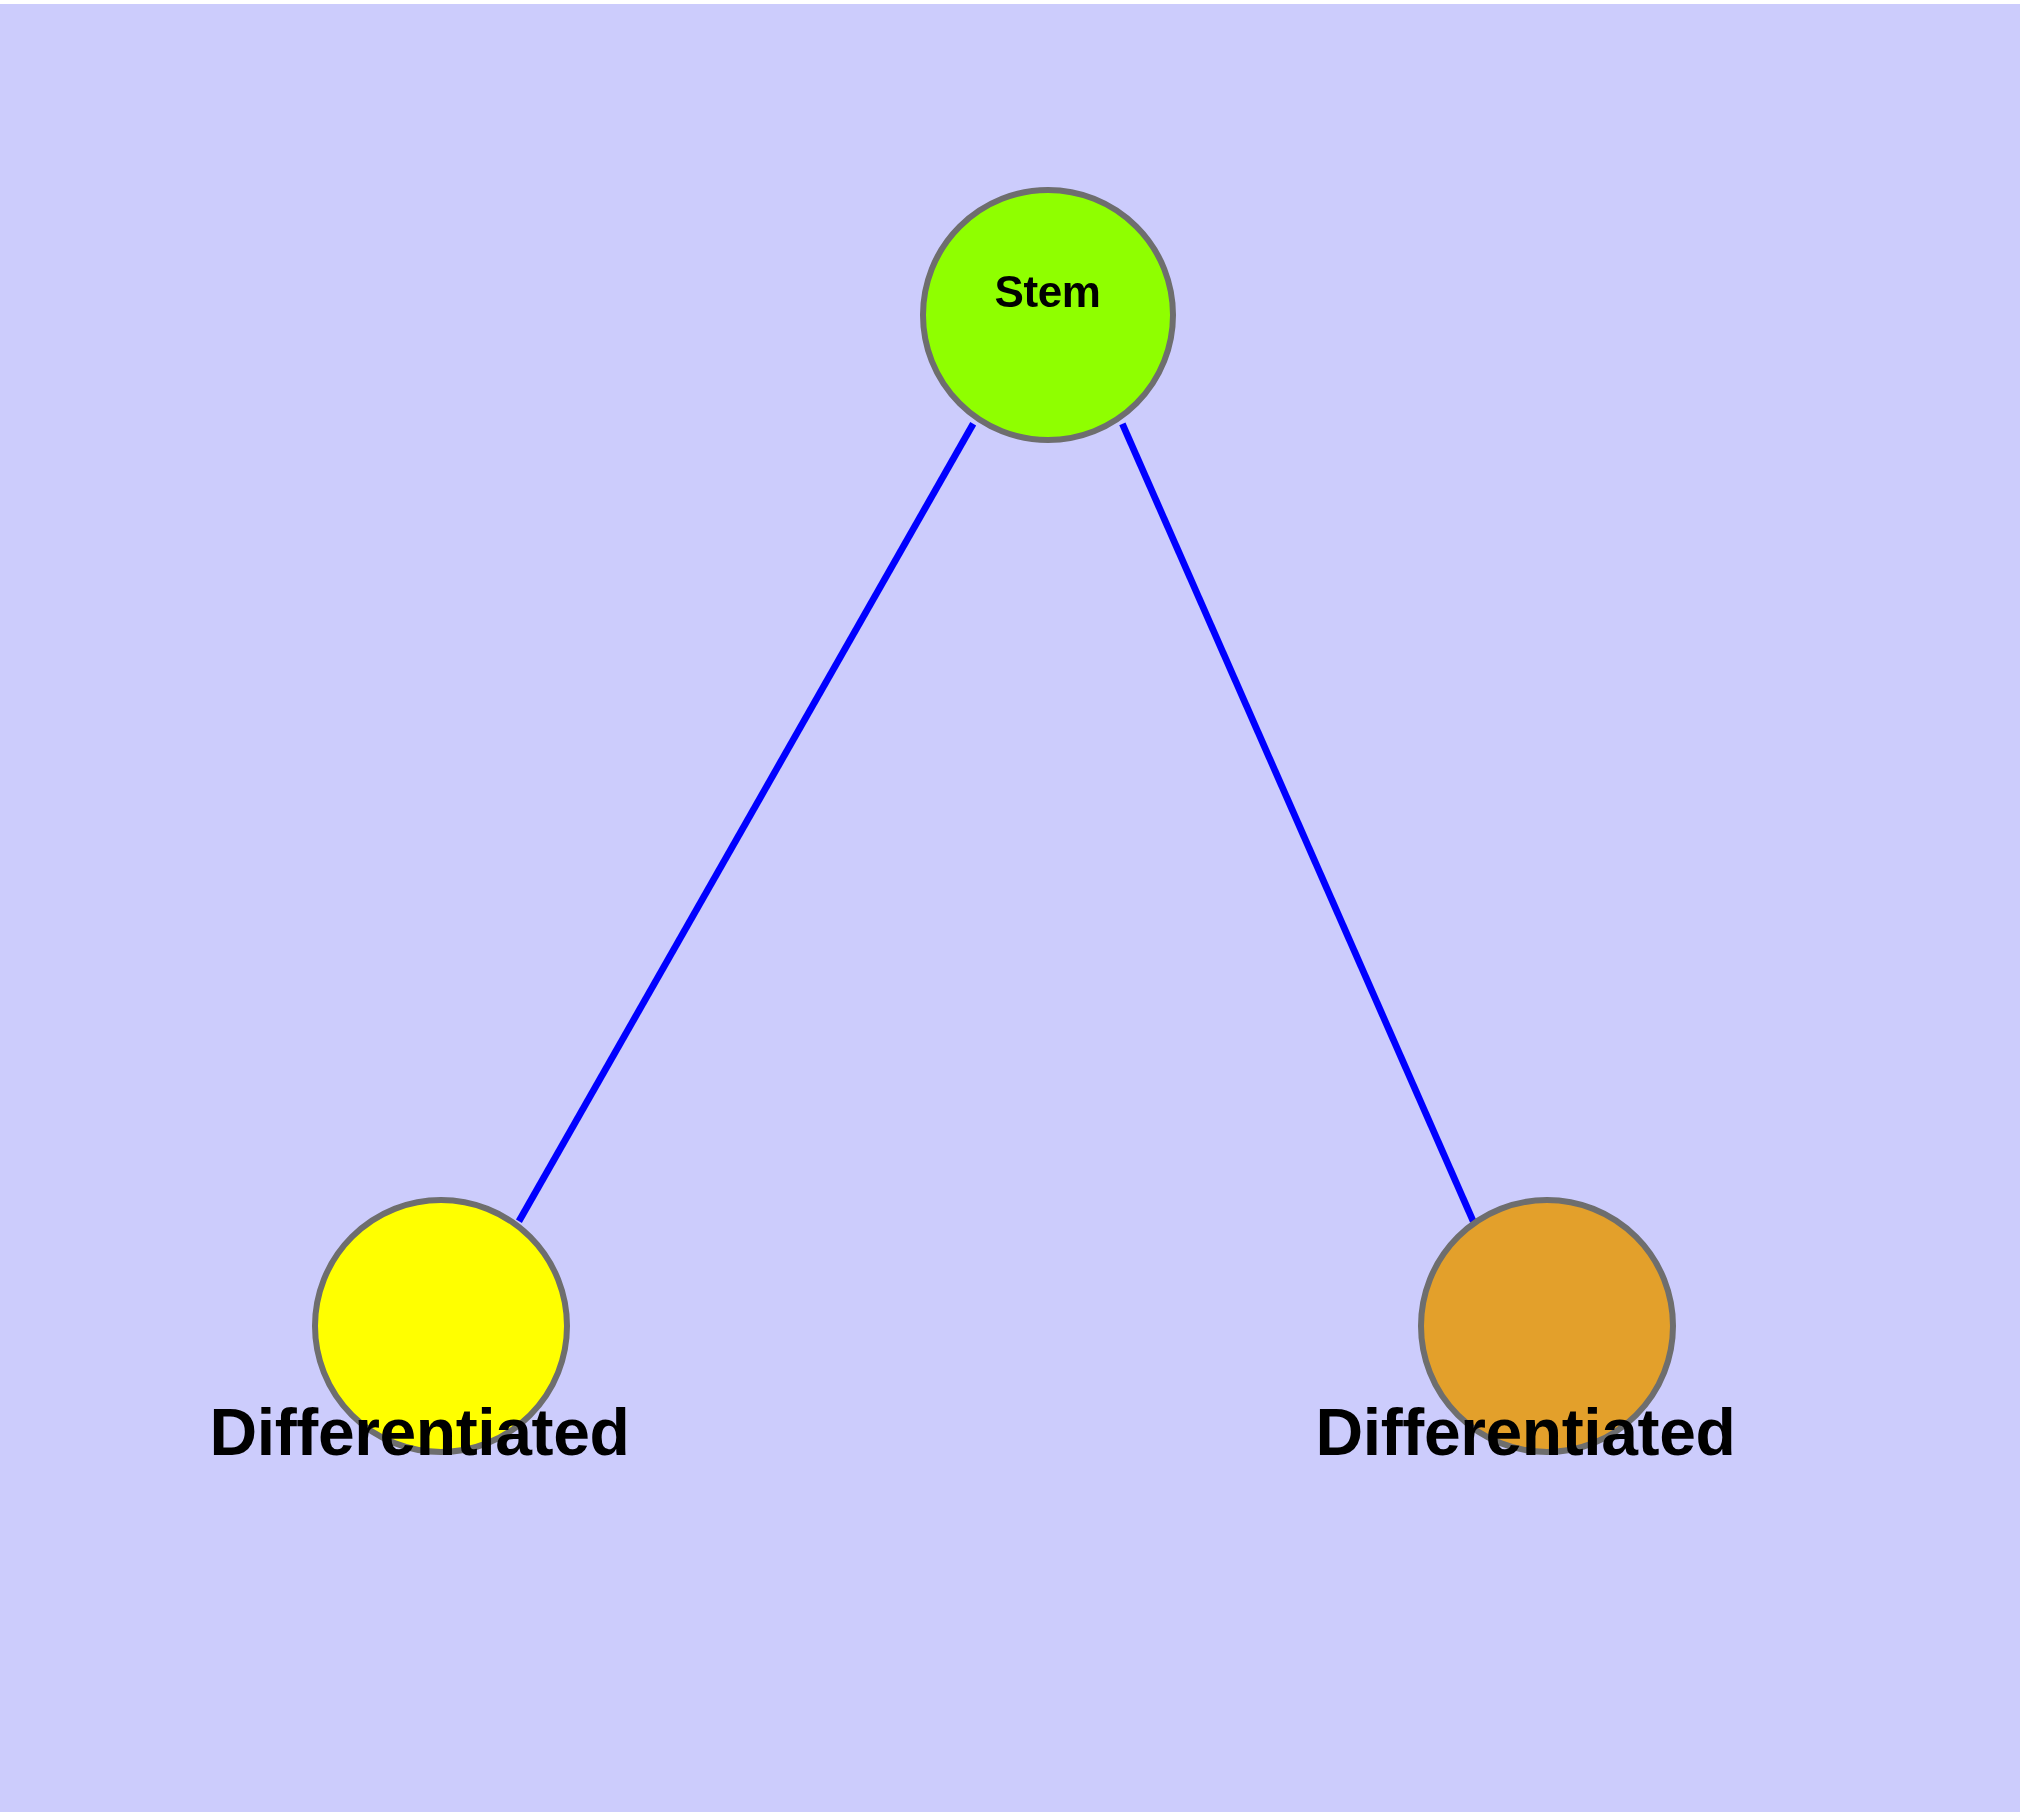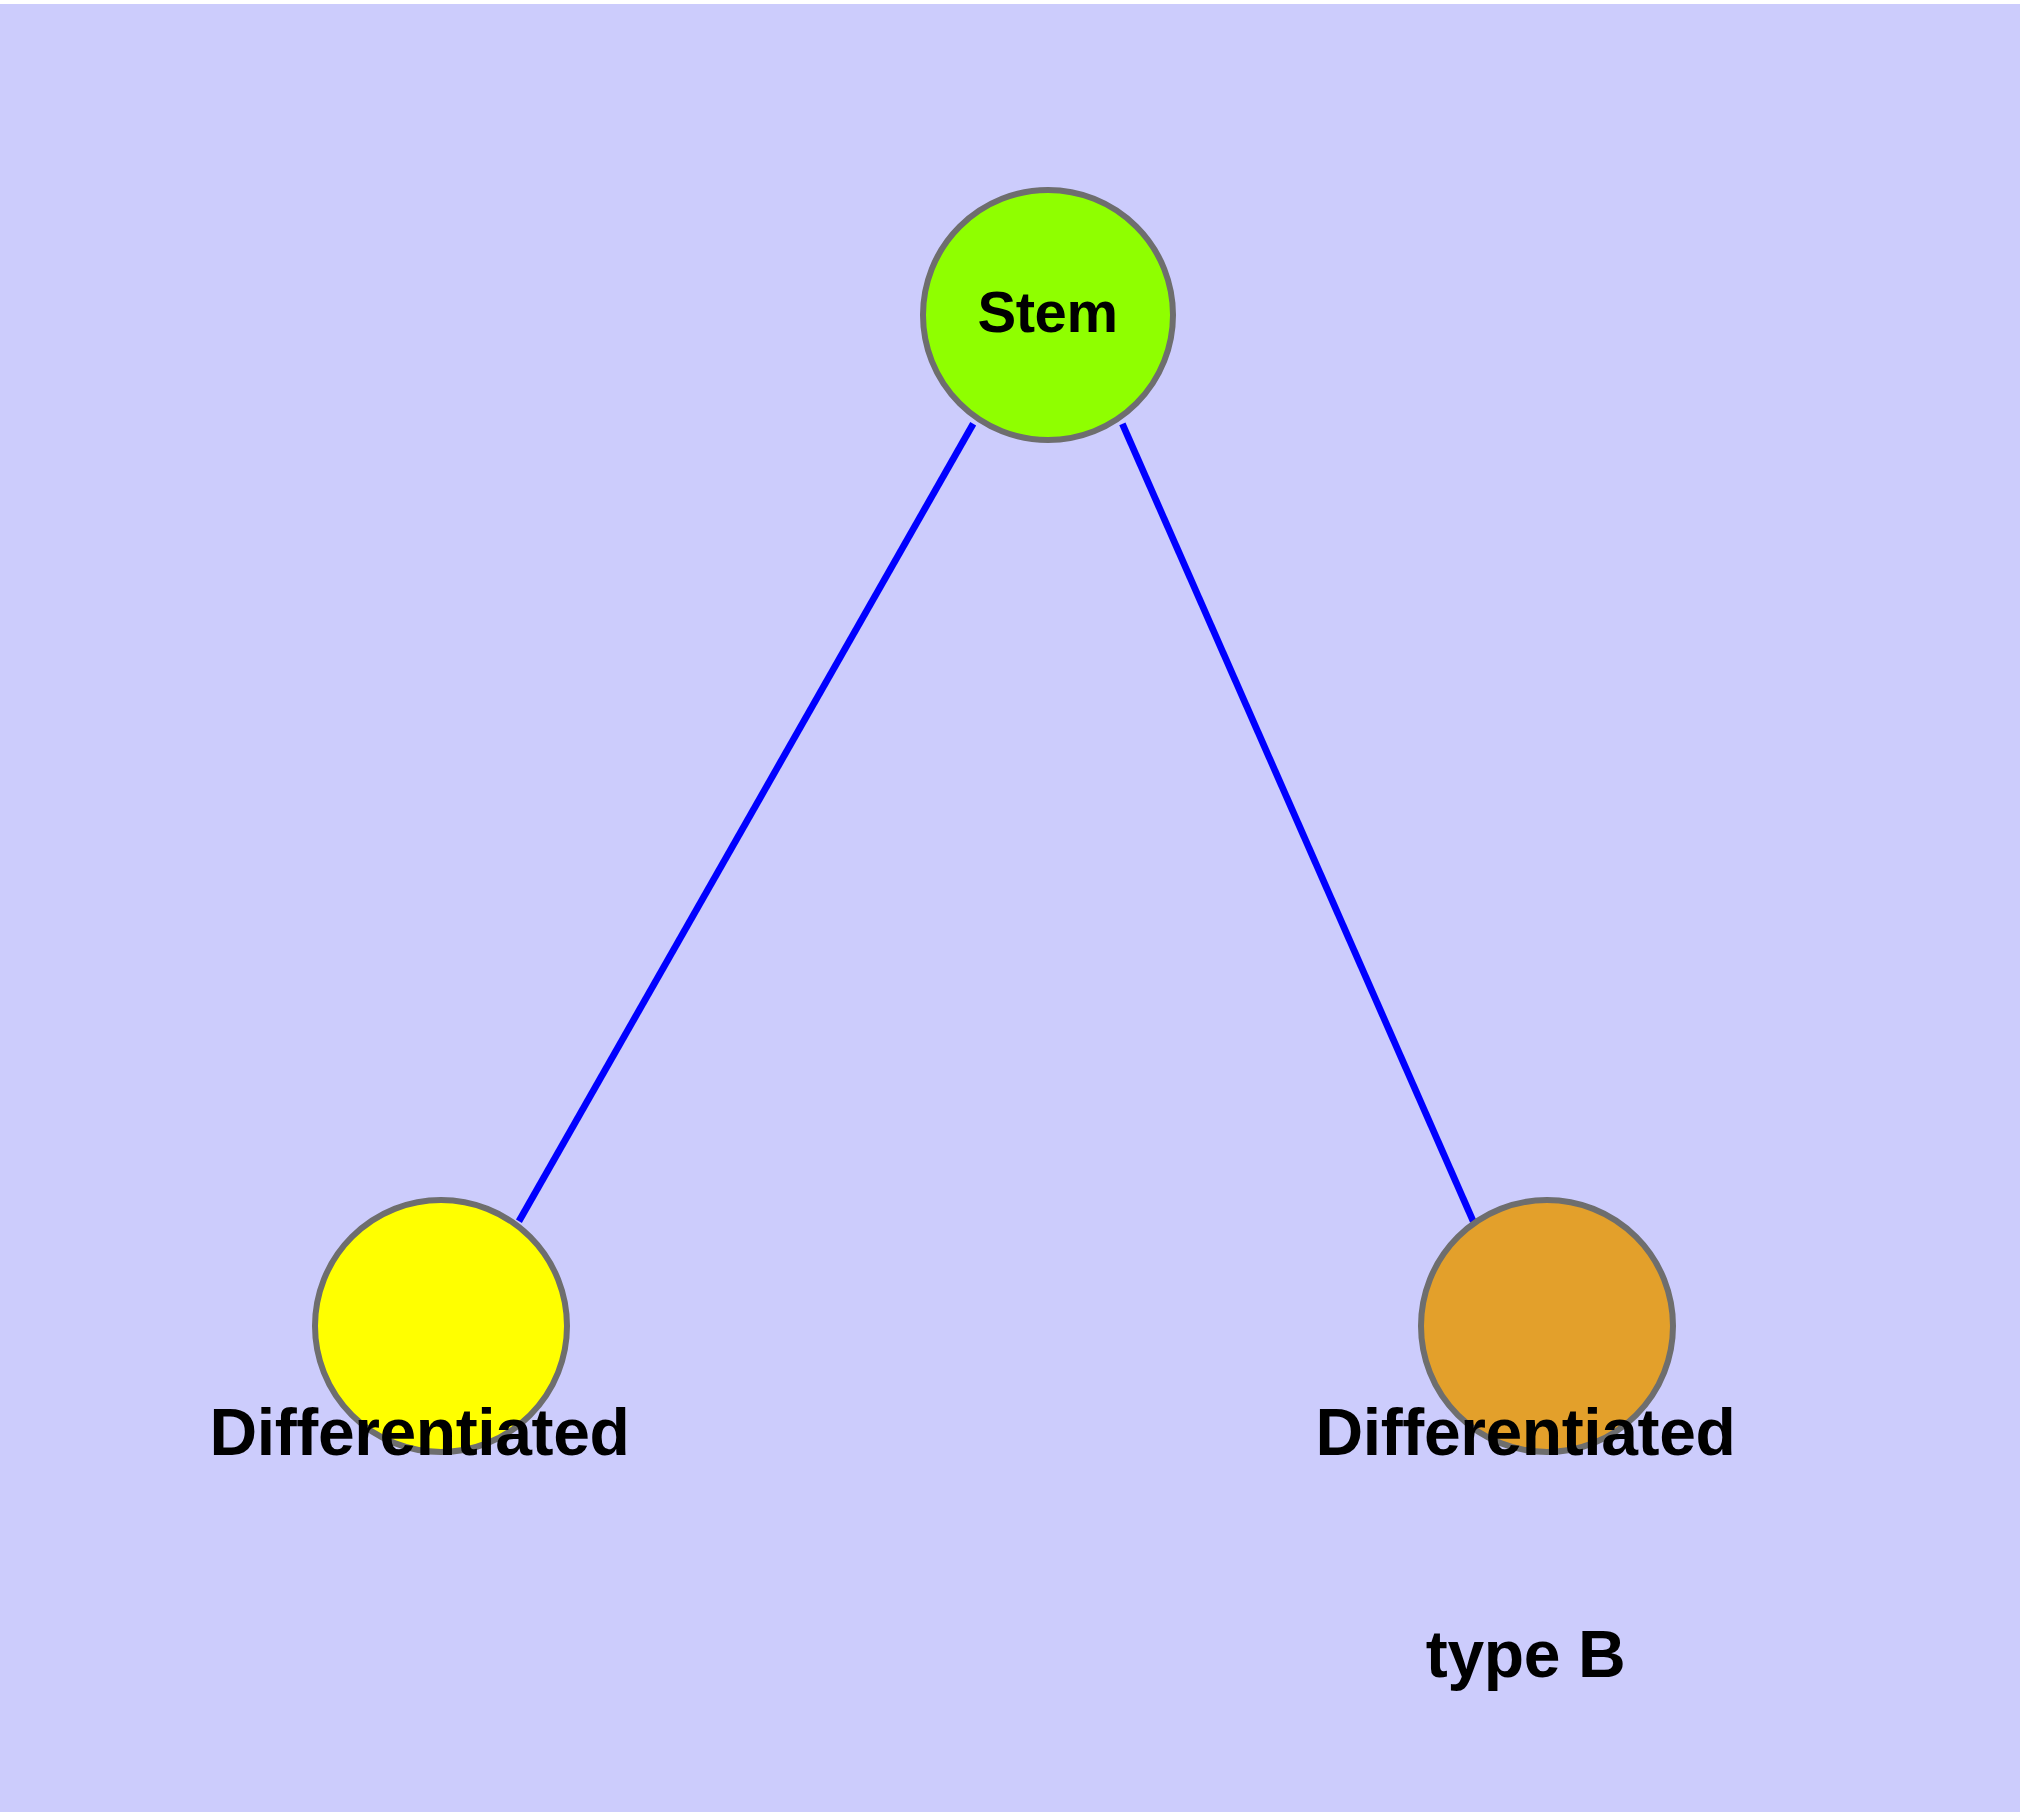--- a/index.html
+++ b/index.html
@@ -64,25 +64,24 @@
     <line x1="1148" y1="500" x2="612" y2="1441" stroke="#0000ff" stroke-width="8" stroke-linecap="butt"></line>
     <line x1="1324" y1="500" x2="1738" y2="1441" stroke="#0000ff" stroke-width="8" stroke-linecap="butt"></line>
   </svg>
 
   <div class="node" style="left:920px; top:187px; width:256px; height:256px; background:#8fff00;"></div>
 
   <div class="node" style="left:312px; top:1197px; width:258px; height:258px; background:#ffff00;"></div>
 
   <div class="node" style="left:1418px; top:1197px; width:258px; height:258px; background:#e3a02b;"></div>
 
-  <div class="node-label" style="left:793px; top:280px; width:509px; font-size:58px;">Stem</div>
+  <div class="node-label" style="left:793px; top:267px; width:509px; font-size:44px;">Stem</div>
 
   <div class="node-label" style="left:165px; top:1248px; width:509px; font-size:66px;">
     <div>Differentiated</div>
   </div>
 
   <div class="node-label" style="left:1271px; top:1248px; width:509px; font-size:66px;">
     <div>Differentiated</div>
-    <div>type B</div>
   </div>
 
 </div>
 
 
 </body></html>

